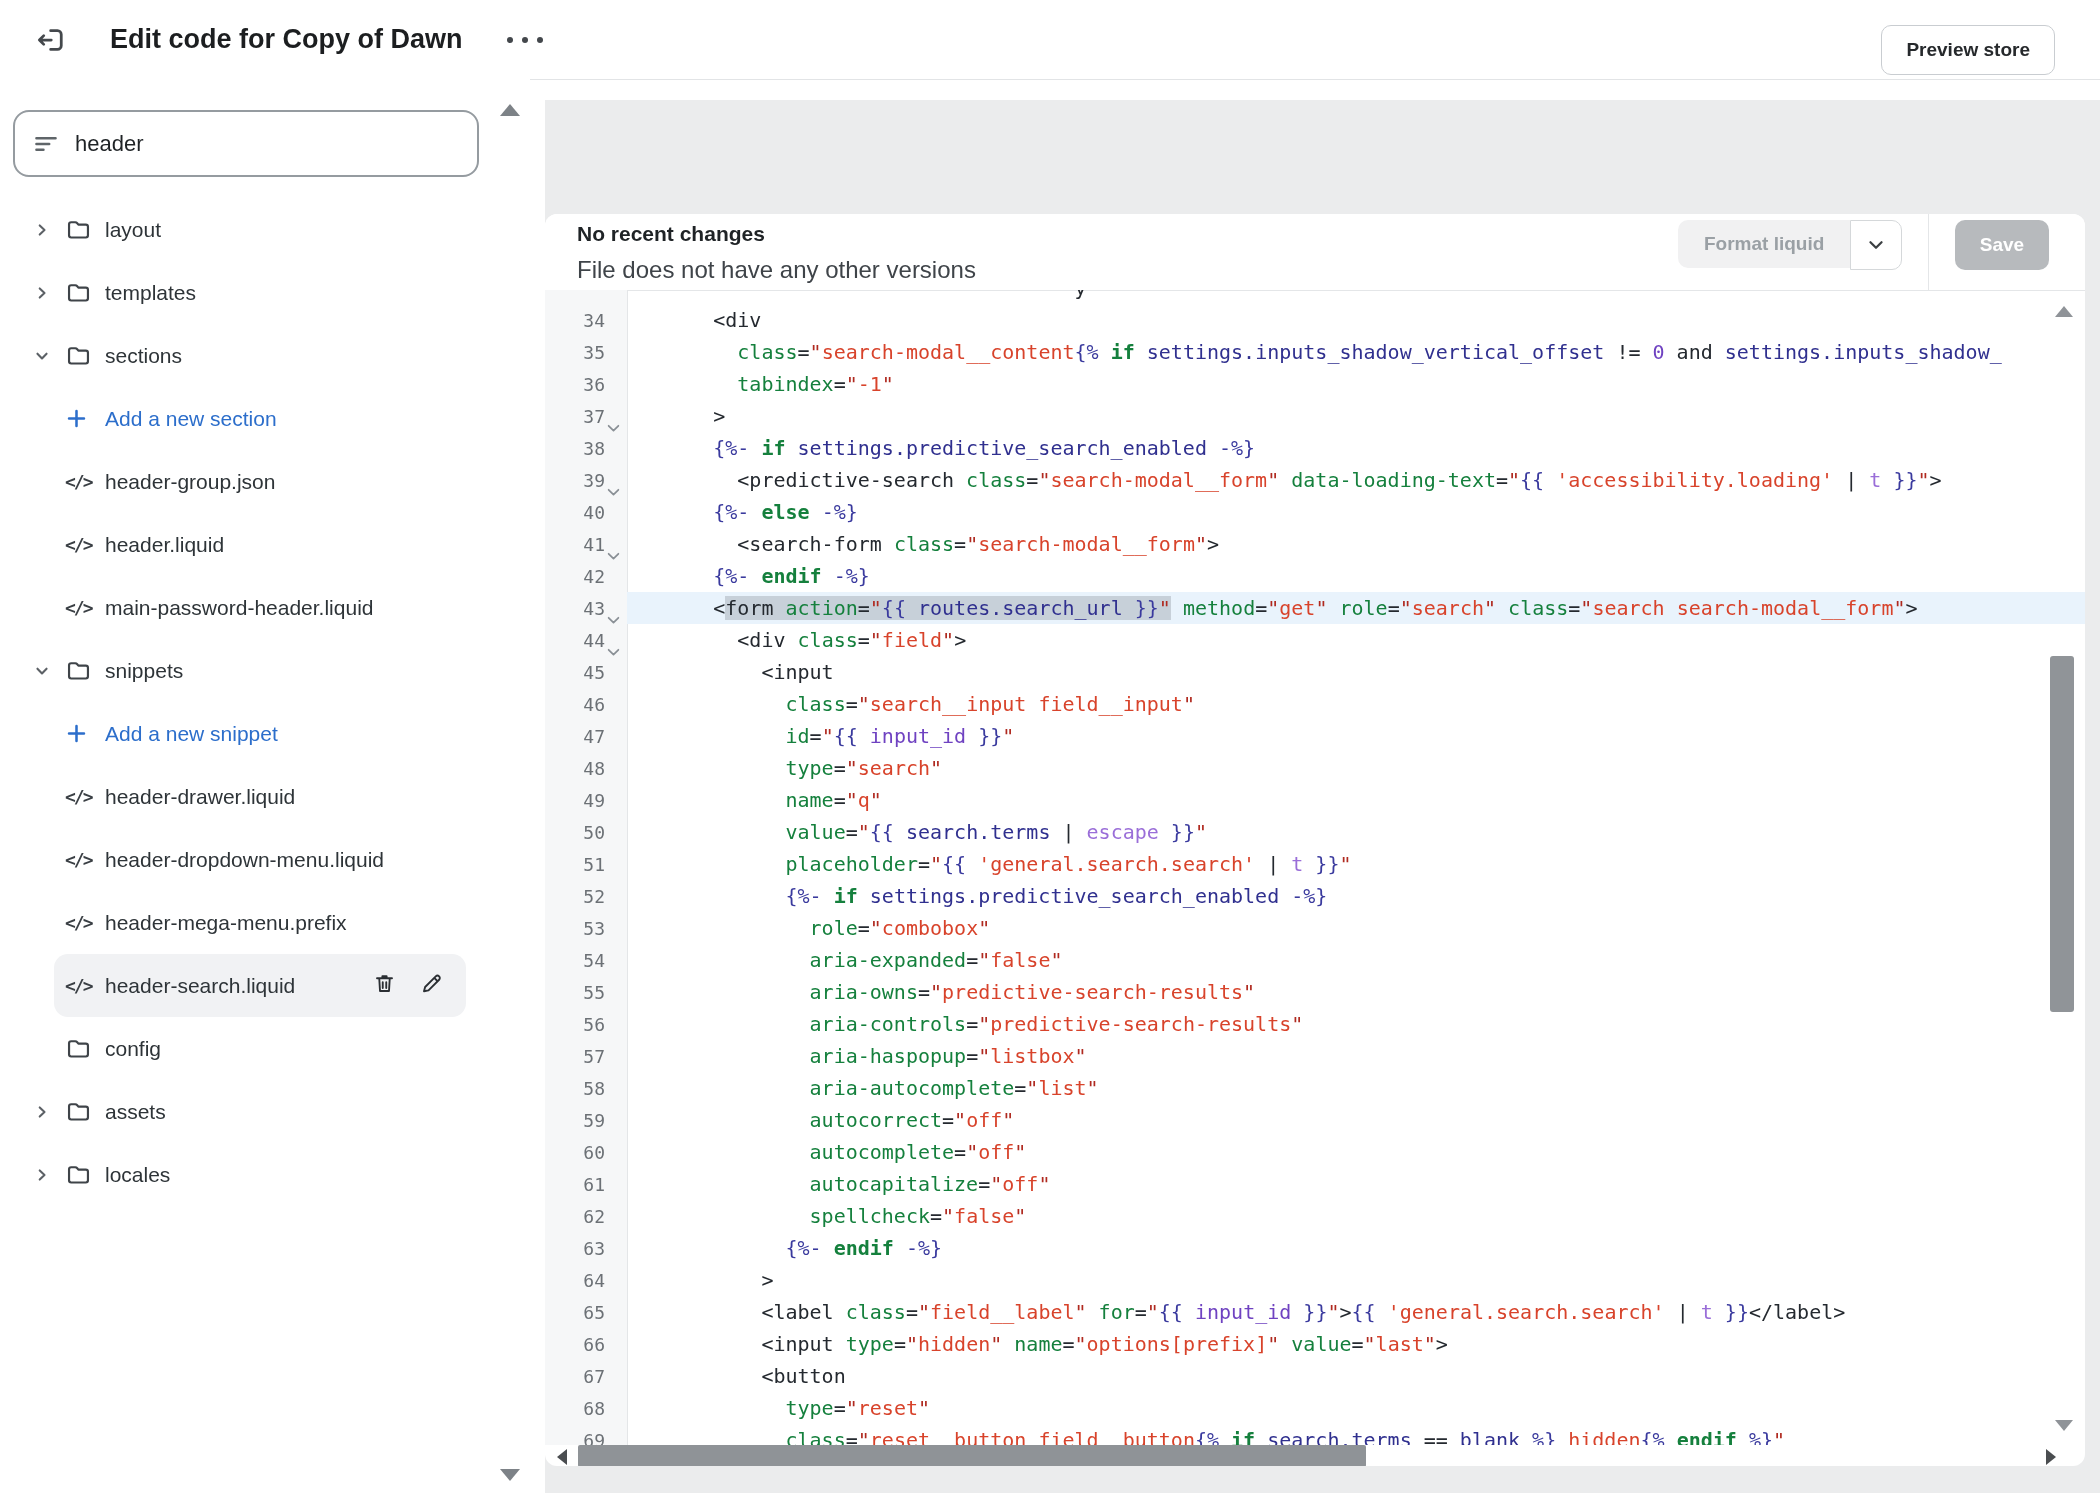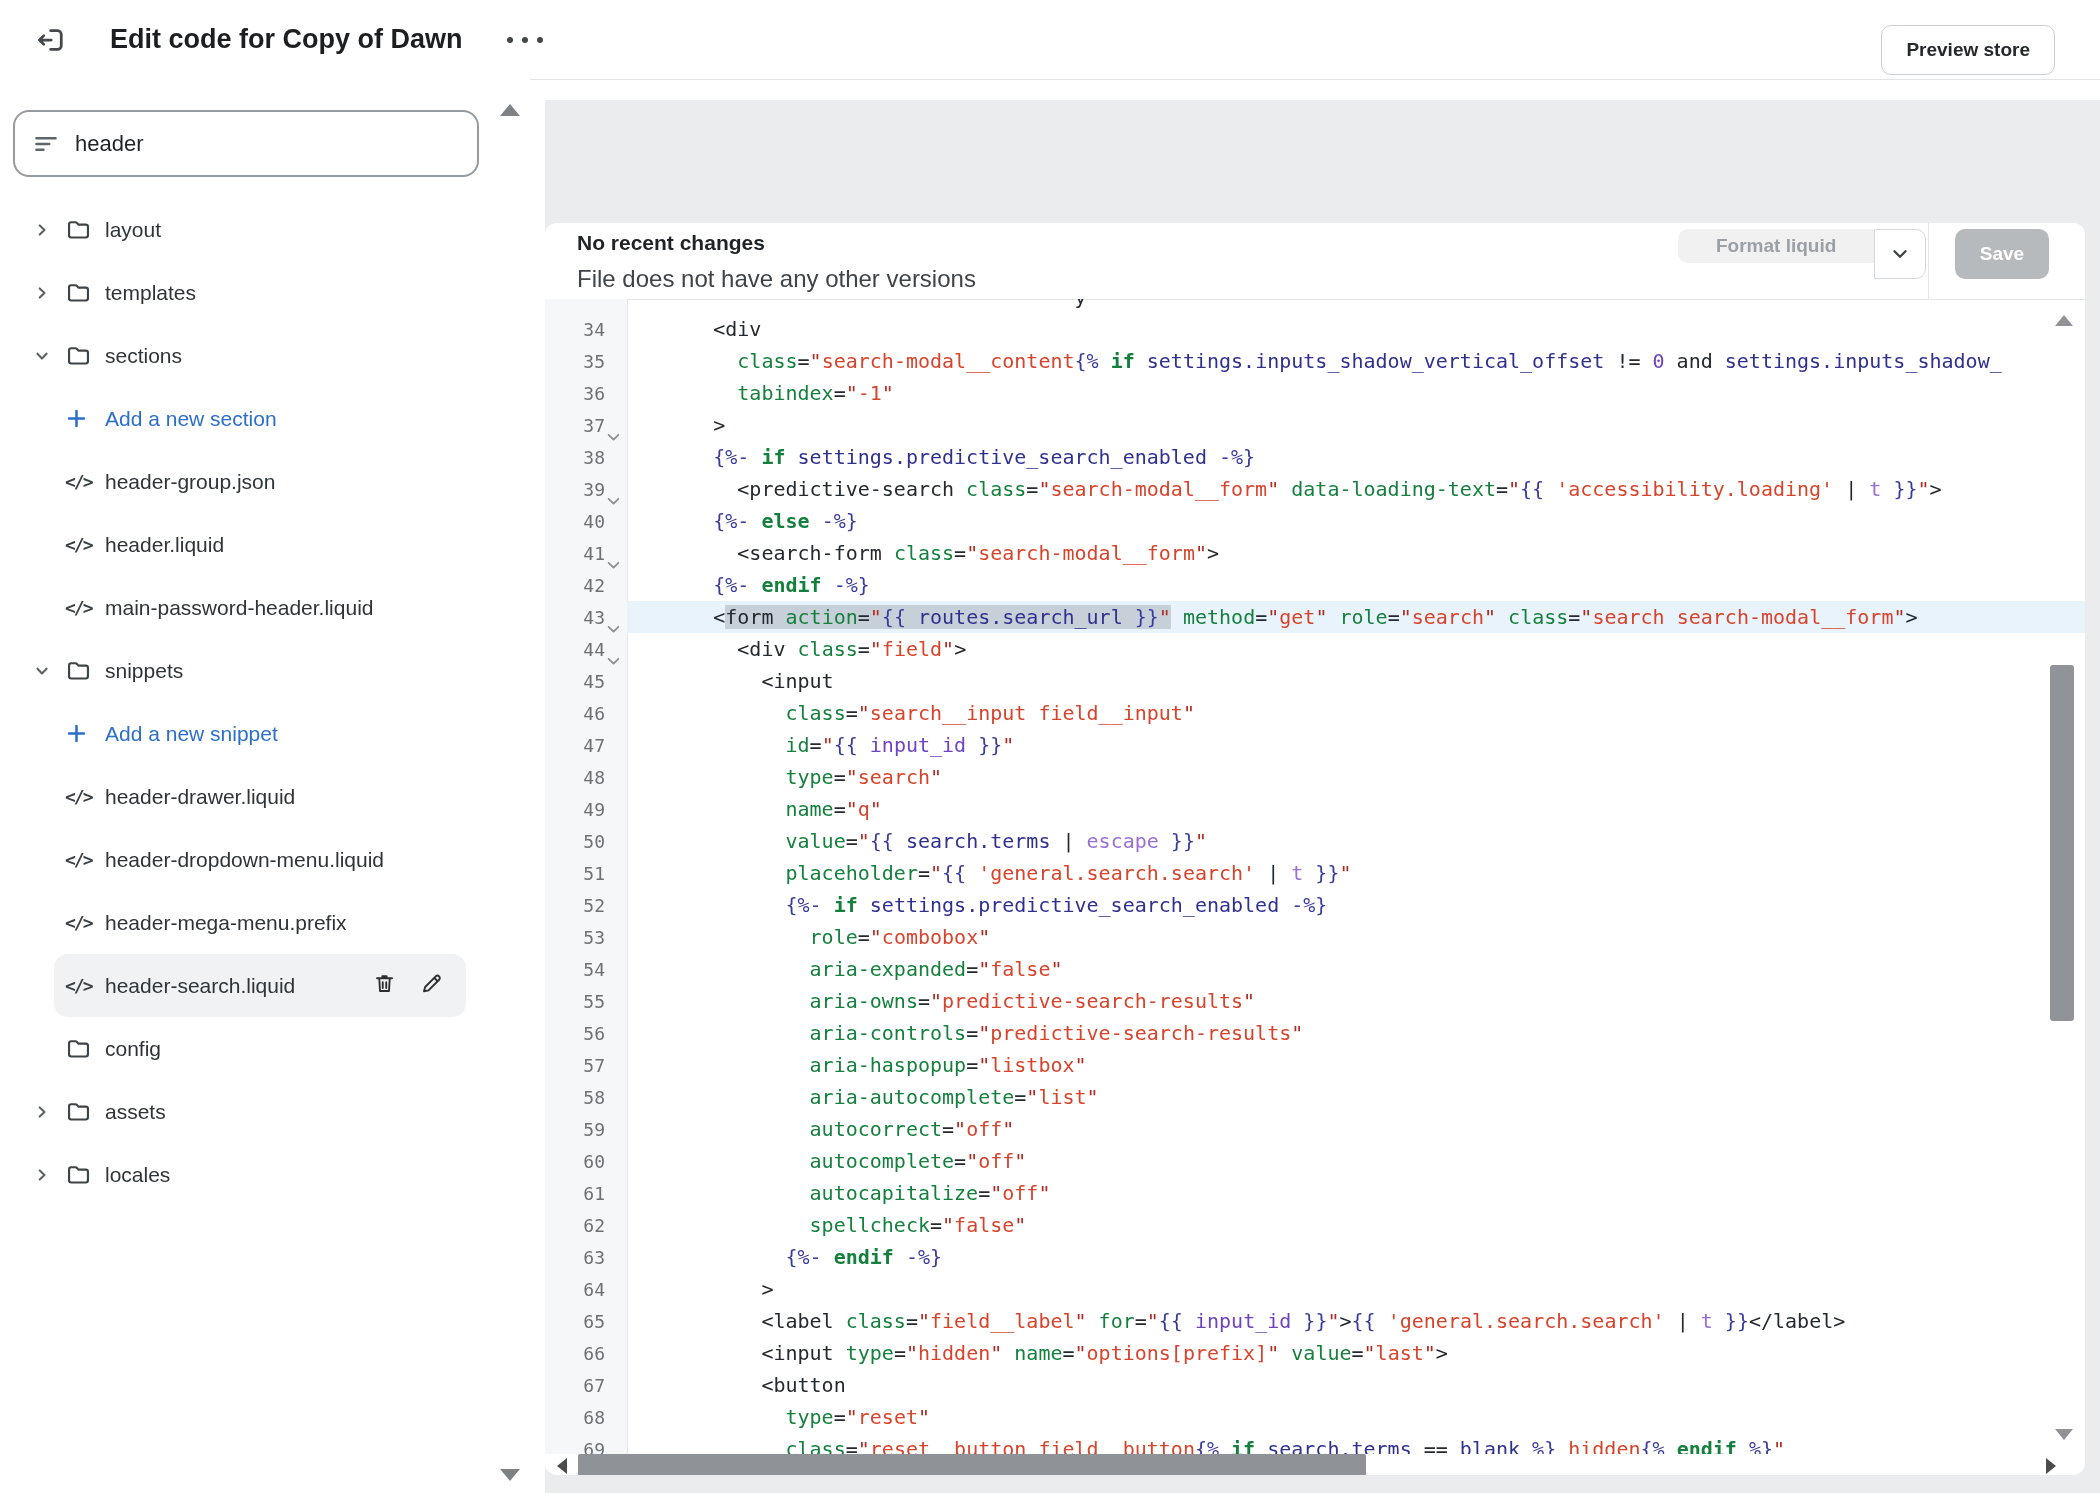--- a/index.html
+++ b/index.html
@@ -34,26 +34,26 @@
   .row.action .lbl{color:var(--accent-blue,#2c6ecb);}
   .row .acts{margin-left:auto;display:flex;gap:22px;padding-right:22px;}
   .code-glyph{font-family:"DejaVu Sans Mono",monospace;font-size:18px;font-weight:bold;color:#3a3f44;letter-spacing:-2px;}
   
   #editor-bg{position:absolute;left:545px;top:100px;width:1555px;height:1393px;background:var(--editor-chrome-bg,#ebeced);}
   #tab{position:absolute;left:558px;top:130px;width:417px;height:84px;background:#fff;border-radius:14px 14px 0 0;
        display:flex;align-items:center;cursor:pointer;}
   #tab .tabtext{margin-left:42px;font-size:21px;color:#26292c;}
   #tab .tabtext b{font-weight:700;}
   #tab-close{margin-left:auto;margin-right:26px;display:flex;cursor:pointer;}
-  #card{position:absolute;left:545px;top:223px;width:1540px;height:1252px;background:#fff;border-radius:12px;overflow:hidden;}
+  #card{position:absolute;left:545px;top:214px;width:1540px;height:1252px;background:#fff;border-radius:12px;overflow:hidden;}
   #card-header{position:absolute;left:0;top:0;width:100%;height:76px;border-bottom:1px solid #e4e6e8;background:#fff;}
   #status-title{position:absolute;left:32px;top:8px;font-size:21px;font-weight:650;color:#1f2326;}
   #status-subtitle{position:absolute;left:32px;top:42px;font-size:24px;color:#3f4449;}
   #fmt-group{position:absolute;left:1133px;top:6px;height:50px;display:flex;}
-  #fmt-main{height:34px;padding:0 38px;background:#f1f1f2;border-radius:10px 0 0 10px;display:flex;align-items:center;
+  #fmt-main{height:48px;padding:0 26px;background:#f1f1f2;border-radius:10px 0 0 10px;display:flex;align-items:center;
             font-size:19px;font-weight:600;color:#9aa0a5;}
   #fmt-arrow{width:50px;height:48px;background:#fff;border:1px solid #d5d8da;border-radius:0 10px 10px 0;
              display:flex;align-items:center;justify-content:center;cursor:pointer;}
   #hdr-divider{position:absolute;left:1383px;top:0;width:1px;height:76px;background:#e4e6e8;}
   #save-btn{position:absolute;left:1410px;top:6px;width:94px;height:50px;background:#b7babd;border:none;border-radius:10px;
             color:#fff;font-size:19px;font-weight:700;font-family:"Liberation Sans",sans-serif;}
   
   #gutter-col{position:absolute;left:0;top:76px;width:82px;height:1155px;background:var(--gutter-bg,#f6f7f8);
               border-right:1px solid #e4e6e8;}
   #code-view{position:absolute;left:0;top:76px;width:1540px;height:1155px;overflow:hidden;}

